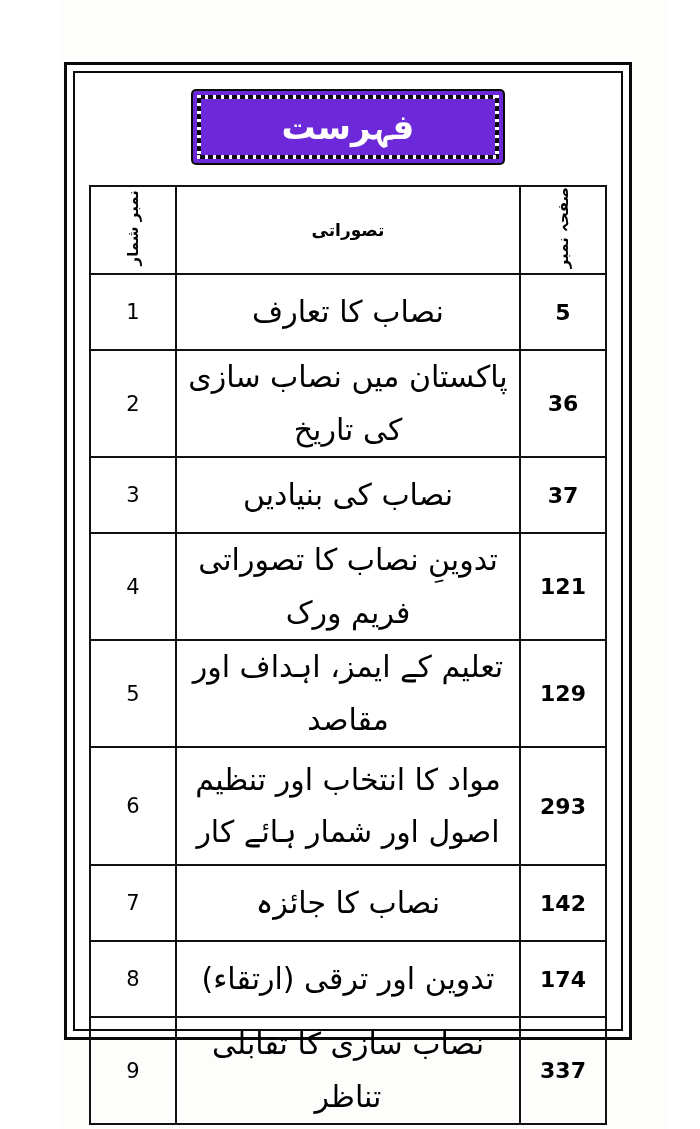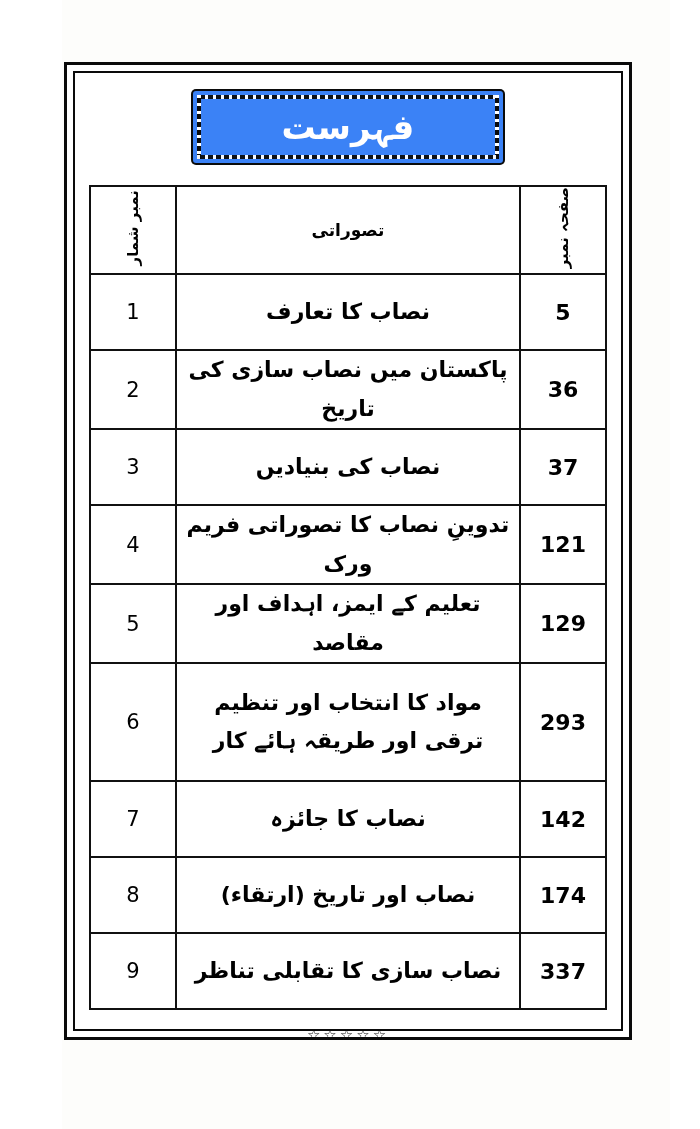--- a/index.html
+++ b/index.html
@@ -61,21 +61,21 @@
     padding: 18px 14px 10px 14px;
     box-sizing: border-box;
   }
   
   .title-banner-wrap {
     display: flex;
     justify-content: center;
     margin-bottom: 22px;
   }
   .title-banner {
-    background: #3b82f6;
+    background: #6d28d9;
     color: #ffffff;
     width: 310px;
     height: 72px;
     display: flex;
     align-items: center;
     justify-content: center;
     border-radius: 3px;
     position: relative;
     box-shadow: 0 0 0 2px #0b0b0b;
   }
@@ -139,22 +139,22 @@
     line-height: 1.1;
     letter-spacing: 0.5px;
   }
   .row-cell {
     height: 74px;
     font-size: 21px;
     font-weight: bold;
   }
   .row-tall { height: 116px; }
   .title-cell {
-    font-size: 22px;
-    font-weight: bold;
+    font-size: 30px;
+    font-weight: normal;
     line-height: 1.75;
     padding: 6px 10px;
     direction: rtl;
   }
   .title-cell .line2 {
     display: block;
   }
   .num {
     font-family: "DejaVu Sans", sans-serif;
     font-size: 22px;
@@ -238,34 +238,34 @@
             <tr>
               <td class="row-cell"><span class="num">129</span></td>
               <td class="row-cell title-cell"><span>تعلیم کے ایمز، اہداف اور مقاصد</span></td>
               <td class="row-cell"><span class="serial">5</span></td>
             </tr>
 
             <tr>
               <td class="row-cell row-tall"><span class="num">293</span></td>
               <td class="row-cell row-tall title-cell">
                 <span>مواد کا انتخاب اور تنظیم</span>
-                <span class="line2">ترقی اور طریقہ ہائے کار</span>
+                <span class="line2">اصول اور شمار ہائے کار</span>
               </td>
               <td class="row-cell row-tall"><span class="serial">6</span></td>
             </tr>
 
             <tr>
               <td class="row-cell"><span class="num">142</span></td>
               <td class="row-cell title-cell"><span>نصاب کا جائزہ</span></td>
               <td class="row-cell"><span class="serial">7</span></td>
             </tr>
 
             <tr>
               <td class="row-cell"><span class="num">174</span></td>
-              <td class="row-cell title-cell"><span>نصاب اور تاریخ (ارتقاء)</span></td>
+              <td class="row-cell title-cell"><span>تدوین اور ترقی (ارتقاء)</span></td>
               <td class="row-cell"><span class="serial">8</span></td>
             </tr>
 
             <tr>
               <td class="row-cell"><span class="num">337</span></td>
               <td class="row-cell title-cell"><span>نصاب سازی کا تقابلی تناظر</span></td>
               <td class="row-cell"><span class="serial">9</span></td>
             </tr>
           </tbody>
         </table>

